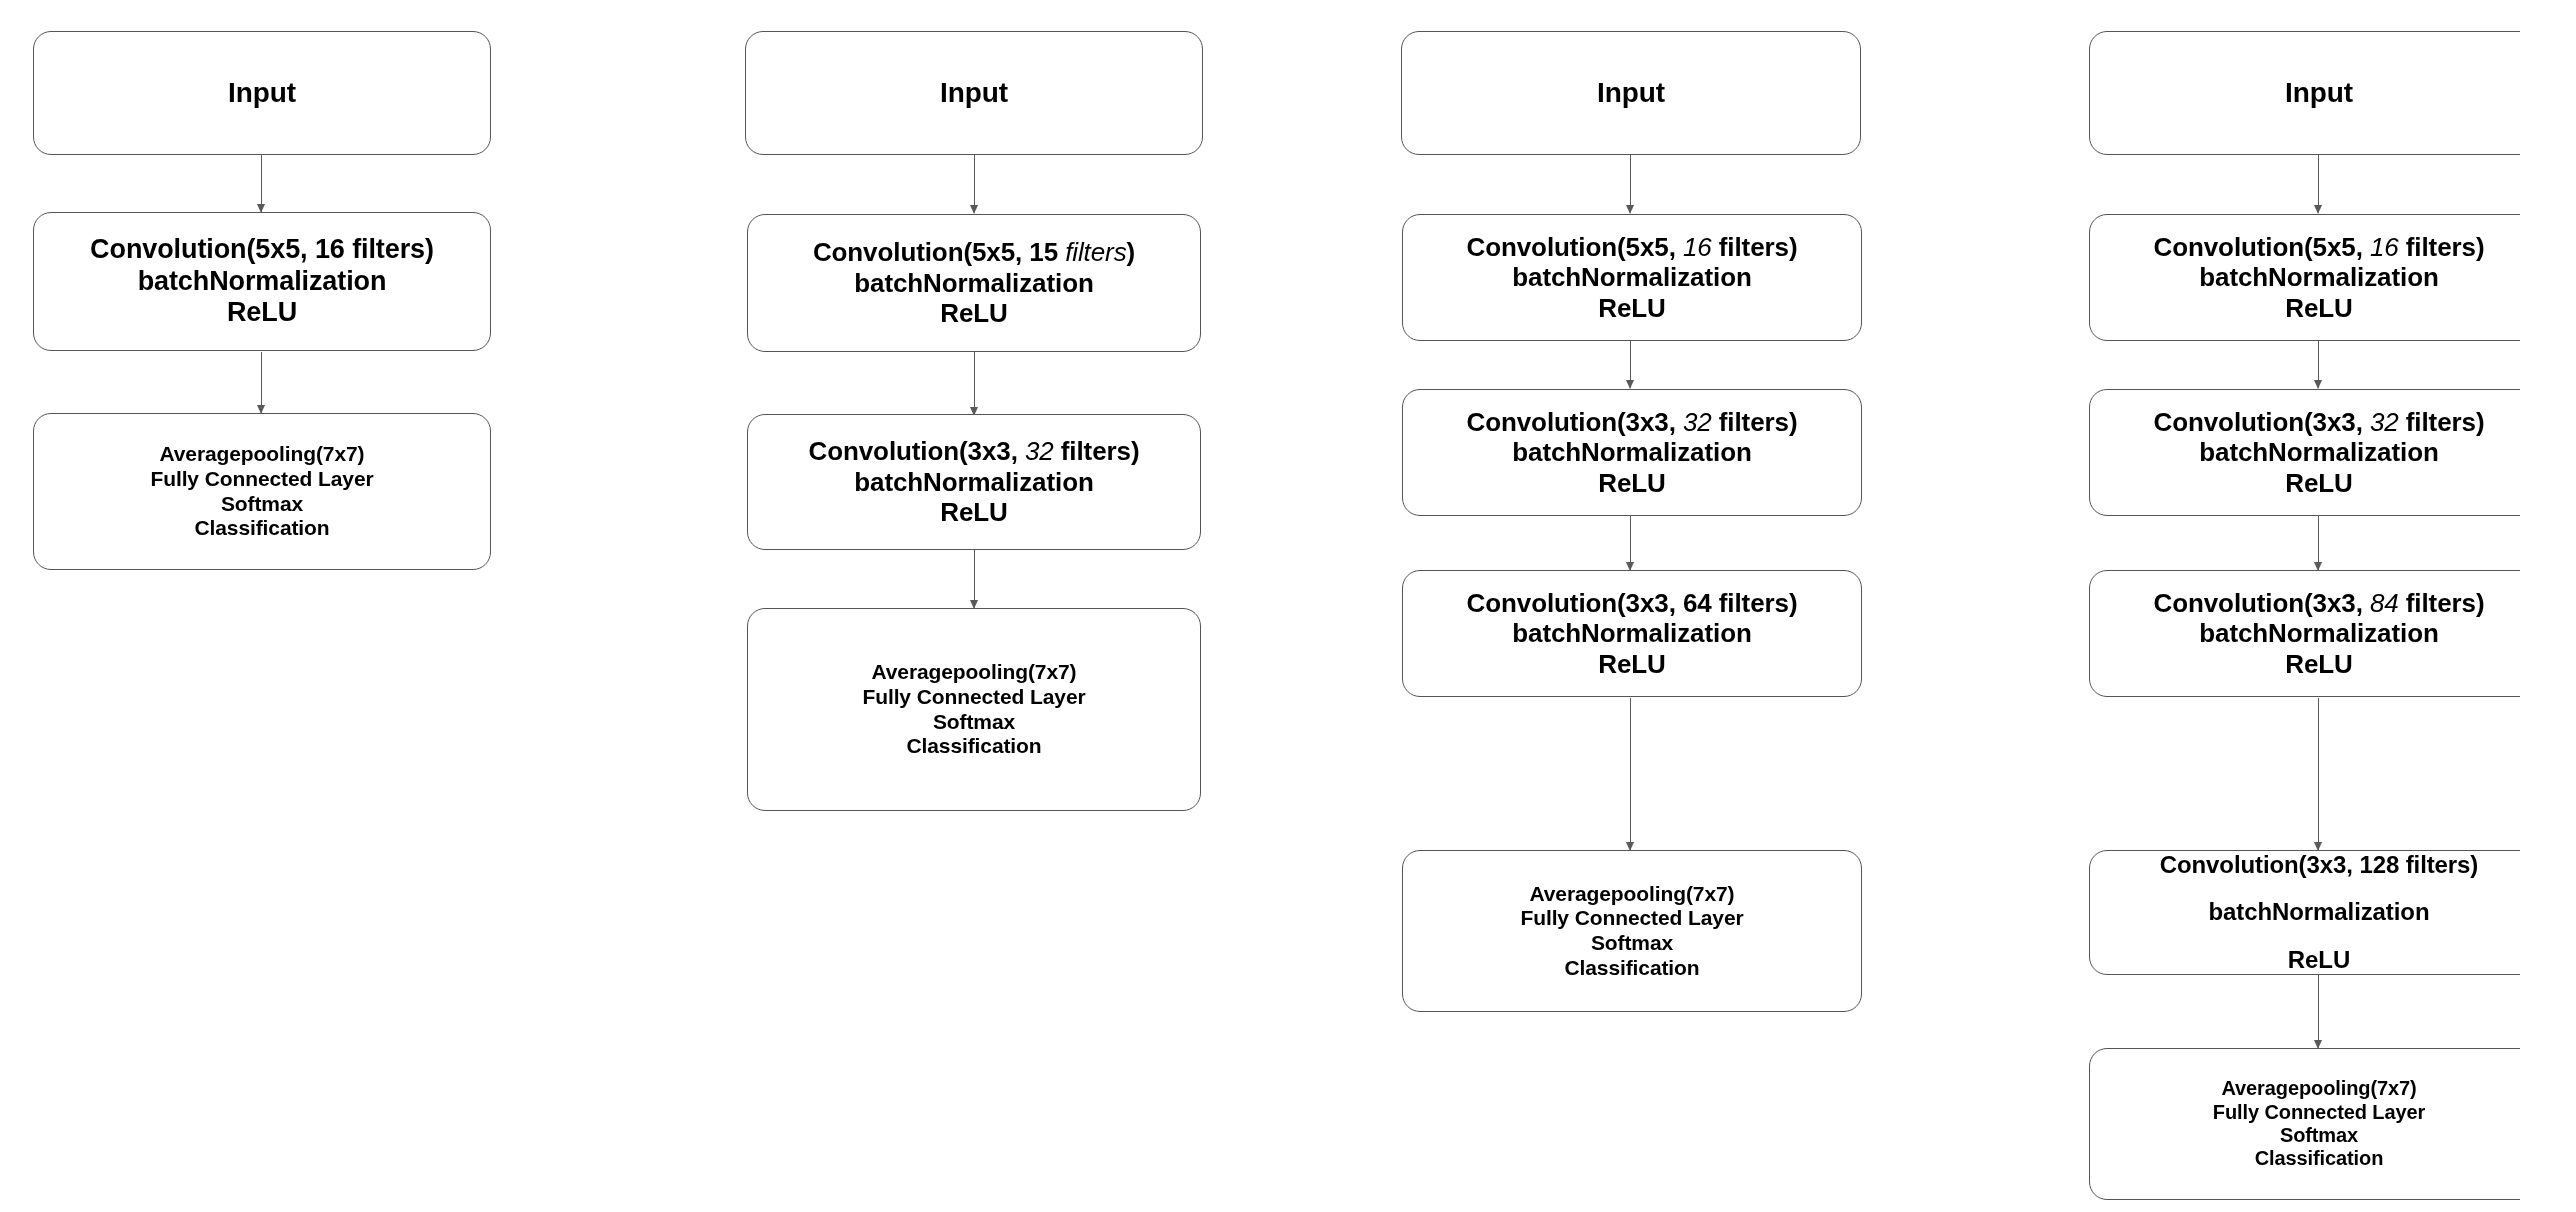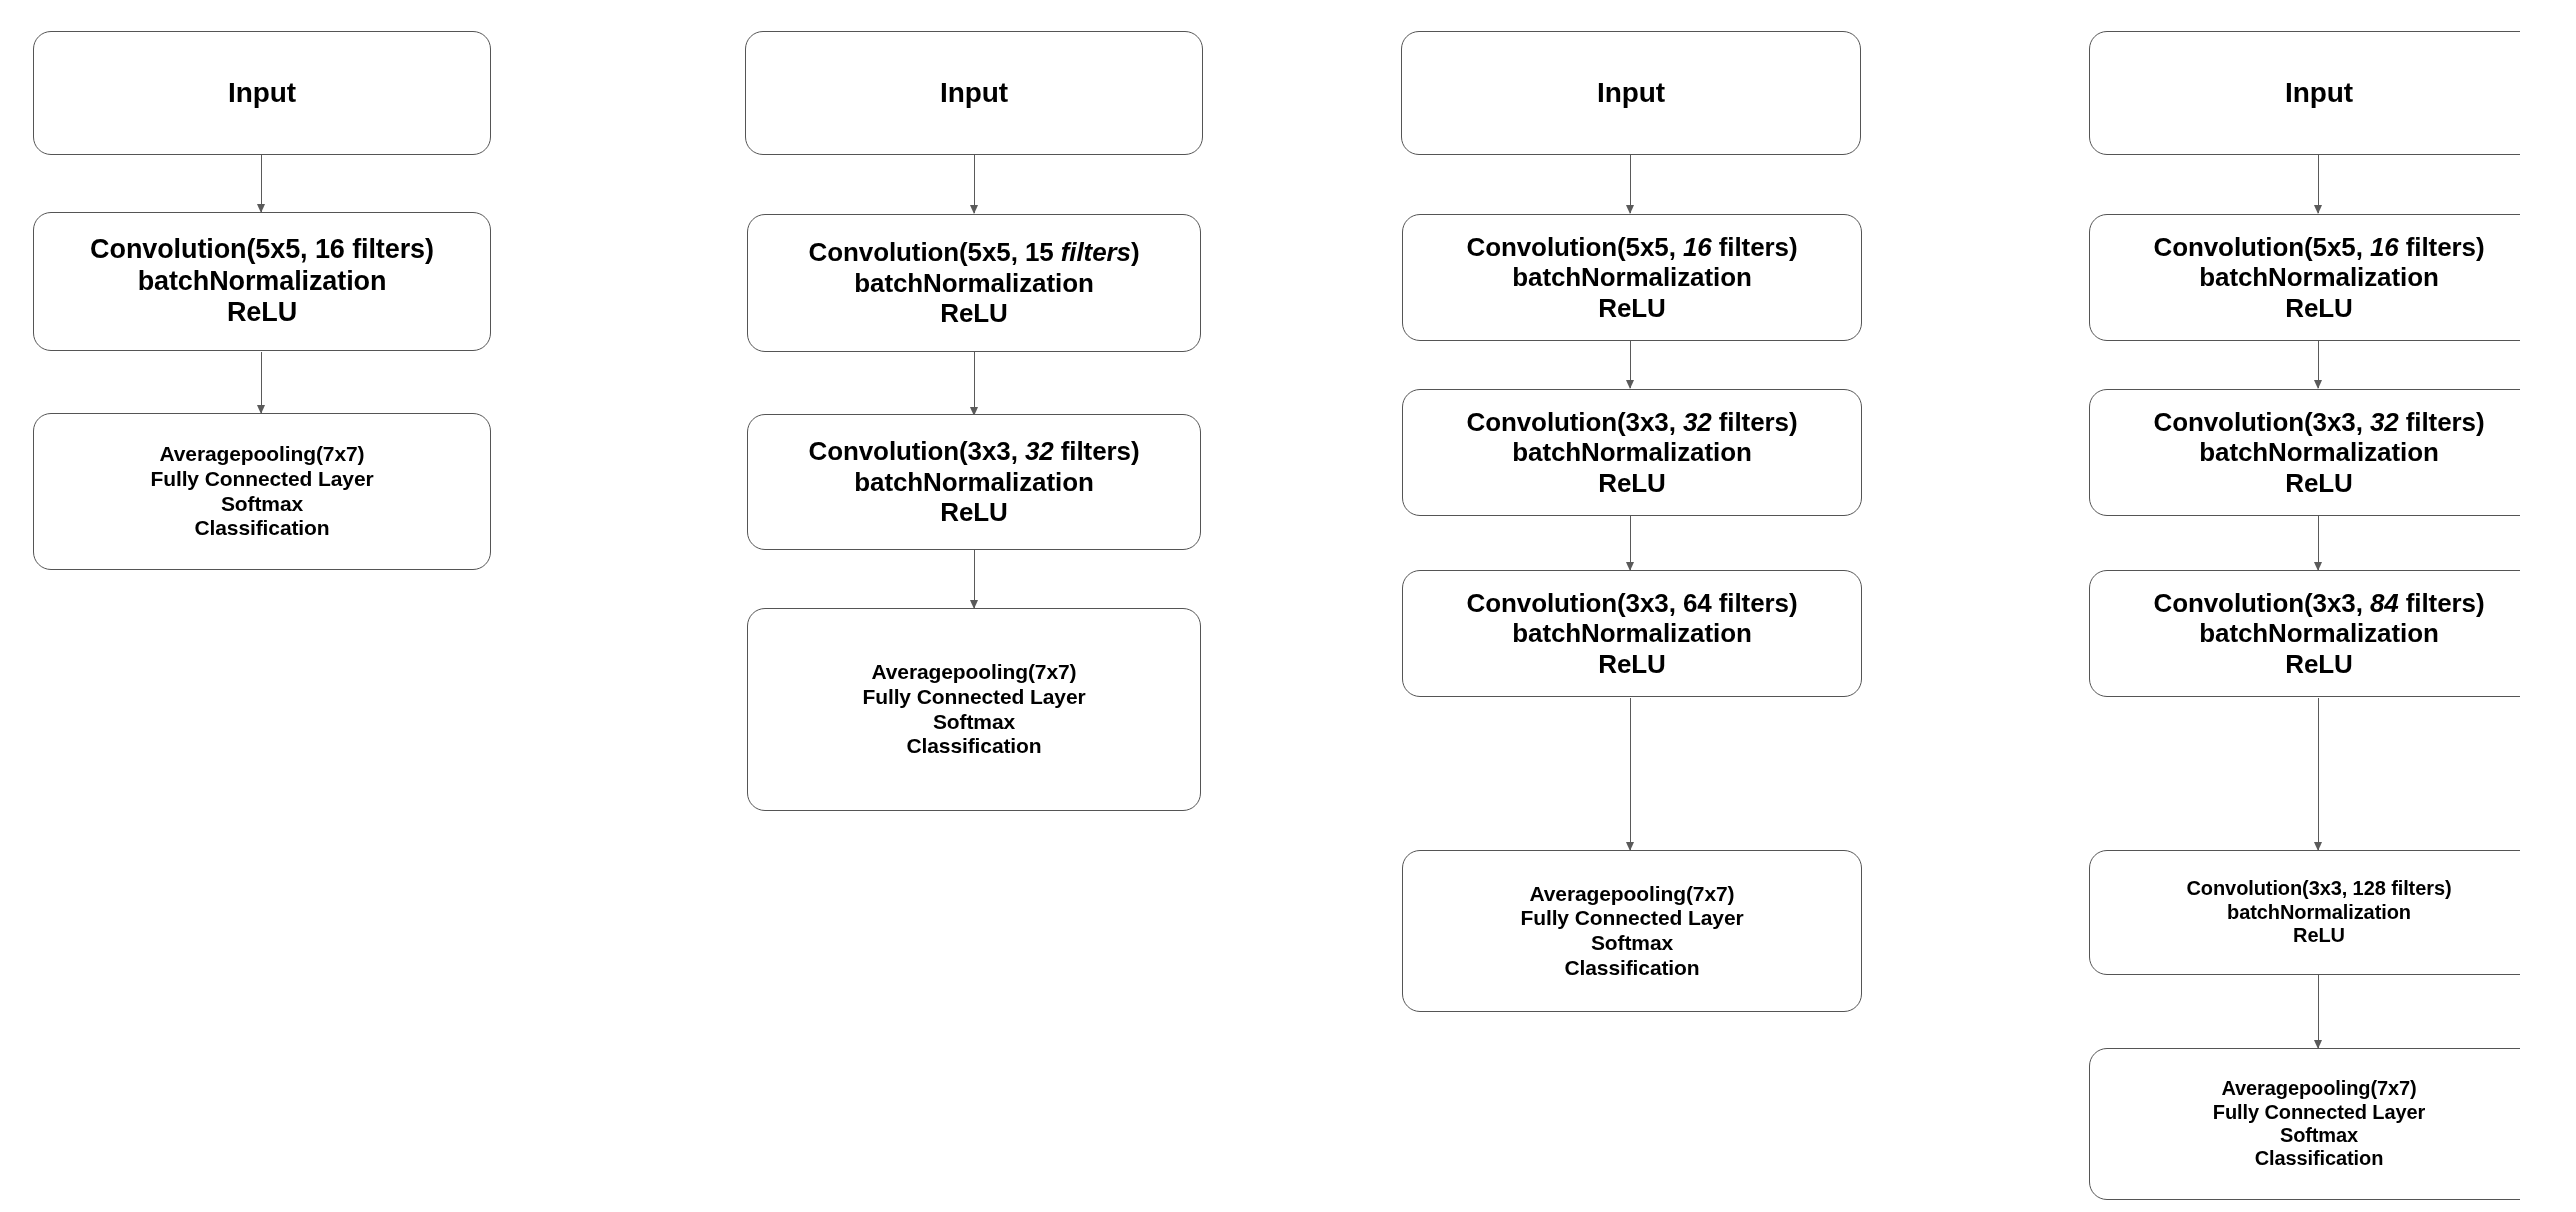--- a/index.html
+++ b/index.html
@@ -36,27 +36,27 @@
     font-weight: bold;
     line-height: 1.17;
     letter-spacing: -0.1px;
   }
   .node .line {
     display: block;
     white-space: nowrap;
   }
   .node em {
     font-style: italic;
-    font-weight: bold;
+    font-weight: normal;
   }
   
   .t-input   { font-size: 28px; }
   .t-conv-lg { font-size: 27px; }
   .t-conv-md { font-size: 26px; }
-  .t-conv-sm { font-size: 20px; }
+  .t-conv-sm { font-size: 24px; justify-content: space-between; }
   .t-pool    { font-size: 21px; }
   .t-pool-sm { font-size: 20px; }
 
   .connector {
     position: absolute;
     width: 1.4px;
     background: #5a5a5a;
   }
   .connector .arrowhead {
     position: absolute;

